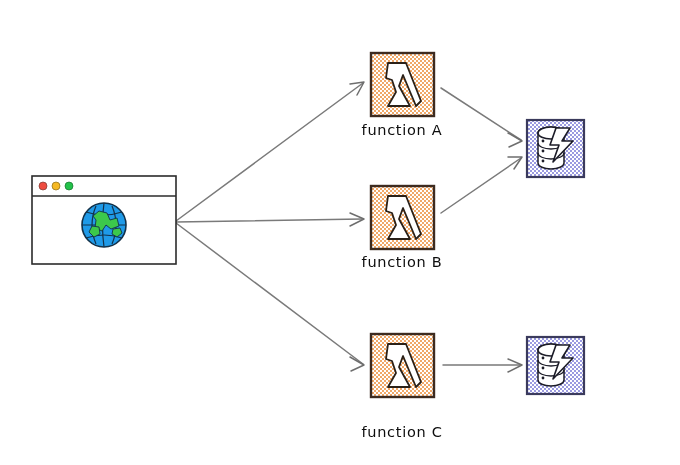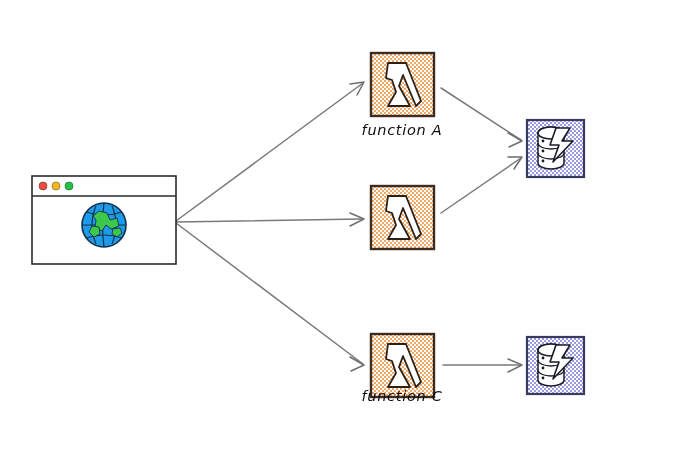--- a/index.html
+++ b/index.html
@@ -28,21 +28,20 @@
   }
   .node-label {
     position: absolute;
     font-family: "DejaVu Sans", sans-serif;
     font-size: 14.5px;
     color: #0d0d0d;
     white-space: nowrap;
     letter-spacing: 0.7px;
     text-align: center;
     transform: translateX(-50%);
-    font-style: italic;
   }
 </style>
 </head>
 <body>
 
 <div id="diagram-root">
 
   <svg class="layer" viewBox="0 0 680 465">
     <defs>
       <pattern id="hatch-orange" width="4" height="4" patternUnits="userSpaceOnUse">
@@ -140,15 +139,16 @@
         <path d="M538 370 a13 6 0 0 0 26 0" fill="none" stroke="#1c1c28" stroke-width="1.3"></path>
         <circle cx="543" cy="358" r="1.4" fill="#1c1c28"></circle>
         <circle cx="543" cy="368" r="1.4" fill="#1c1c28"></circle>
         <circle cx="543" cy="378" r="1.4" fill="#1c1c28"></circle>
         <path d="M556 345 L570 345 L562 358 L573 358 L553 379 L559 362 L550 362 Z" fill="#ffffff" stroke="#1c1c28" stroke-width="1.6" stroke-linejoin="round"></path>
       </g>
     </g>
   </svg>
 
   <div class="node-label" style="left:402px; top:122px;">function A</div>
-  <div class="node-label" style="left:402px; top:388px;">function C</div>
+  <div class="node-label" style="left:402px; top:254px;">function B</div>
+  <div class="node-label" style="left:402px; top:424px;">function C</div>
 
 </div>
 
 </body></html>

